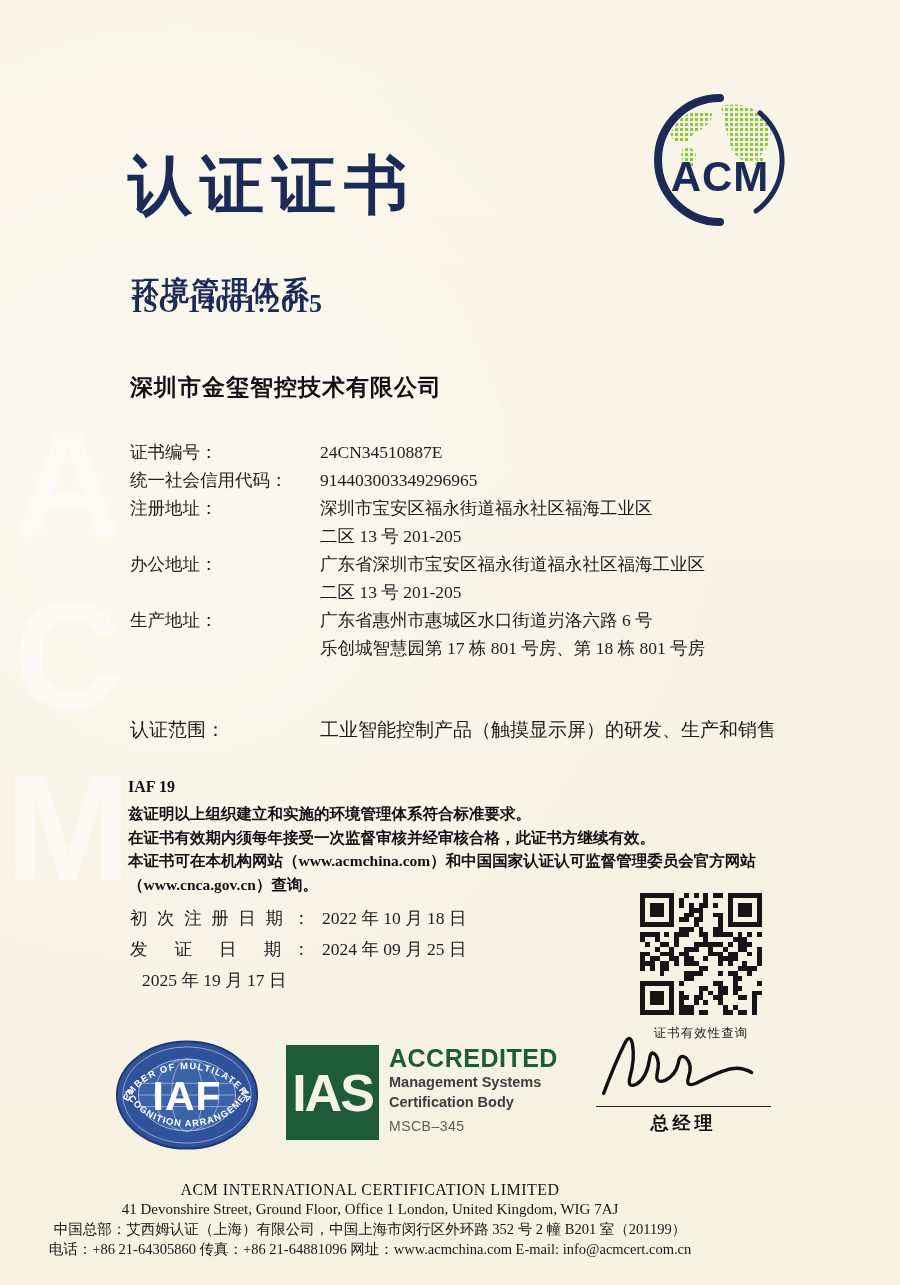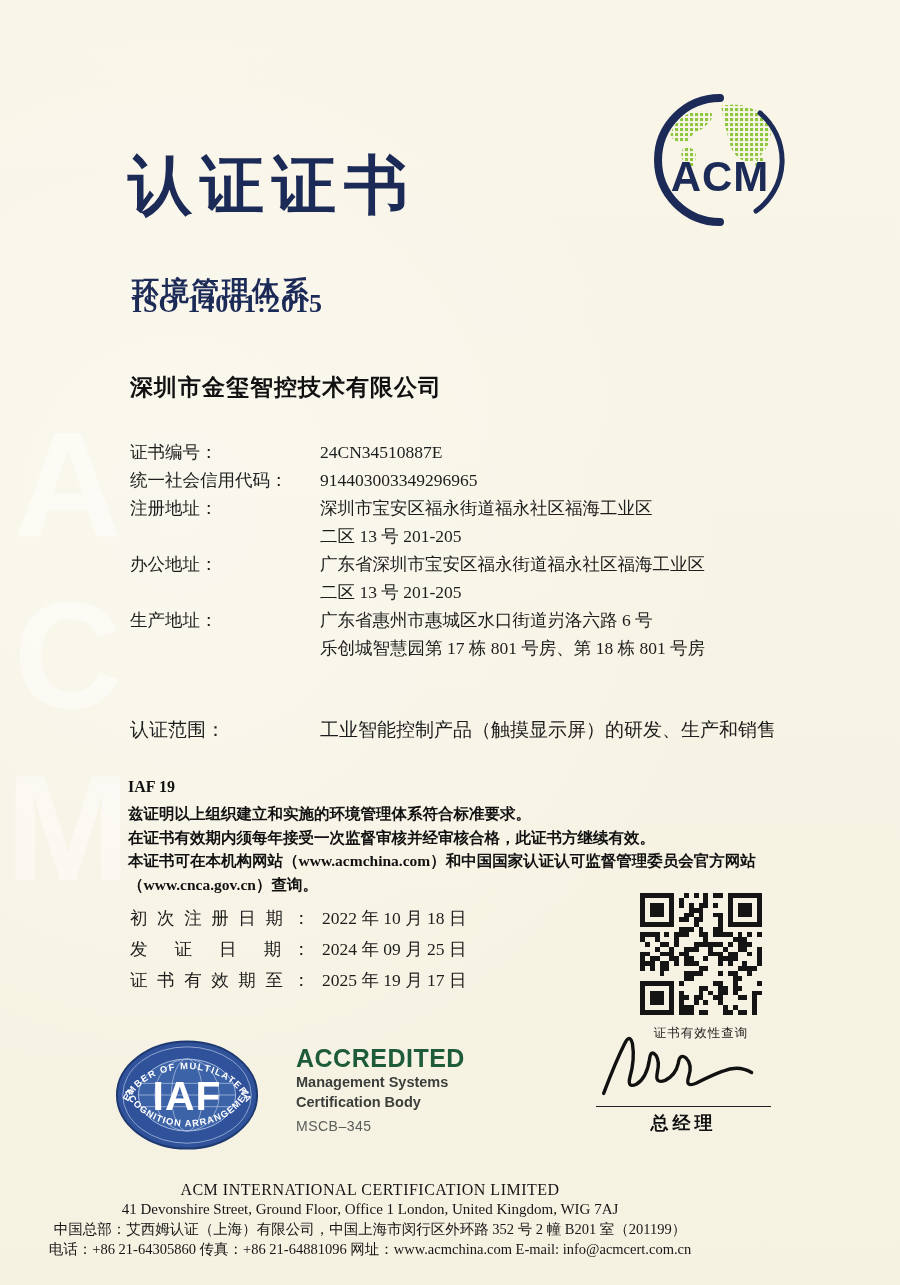--- a/index.html
+++ b/index.html
@@ -171,21 +171,20 @@
   <div class="dates">
     <div class="date-row">
       <div class="date-label">初次注册日期：</div>
       <div class="date-value">2022 年 10 月 18 日</div>
     </div>
     <div class="date-row">
       <div class="date-label">发 证 日 期：</div>
       <div class="date-value">2024 年 09 月 25 日</div>
     </div>
     <div class="date-row">
-      <div class="date-label">证书有效期至：</div>
       <div class="date-value">2025 年 19 月 17 日</div>
     </div>
   </div>
 
   <div class="qr-block">
     <svg id="qr" class="qr-code" viewBox="0 0 25 25" shape-rendering="crispEdges">
         <rect x="0" y="0" width="1" height="1" fill="#151515"></rect>
         <rect x="1" y="0" width="1" height="1" fill="#151515"></rect>
         <rect x="2" y="0" width="1" height="1" fill="#151515"></rect>
         <rect x="3" y="0" width="1" height="1" fill="#151515"></rect>
@@ -500,20 +499,21 @@
       <text font-family="Liberation Sans, sans-serif" font-weight="bold" font-size="9.6" fill="#ffffff" letter-spacing="1.4">
         <textPath href="#arcTop" startOffset="50%" text-anchor="middle">MEMBER OF MULTILATERAL</textPath>
       </text>
       <text font-family="Liberation Sans, sans-serif" font-weight="bold" font-size="9.6" fill="#ffffff" letter-spacing="1.1">
         <textPath href="#arcBot" startOffset="50%" text-anchor="middle">RECOGNITION ARRANGEMENT</textPath>
       </text>
     </svg>
   </div>
 
   <div class="ias-logo">
+    <div class="ias-square">IAS</div>
     <div class="ias-text">
       <div class="ias-accredited">ACCREDITED</div>
       <div class="ias-sub">Management Systems</div>
       <div class="ias-sub">Certification Body</div>
       <div class="ias-mscb">MSCB–345</div>
     </div>
   </div>
 
   <div class="signature-block">
     <svg width="175" height="72" viewBox="0 0 130 55">

